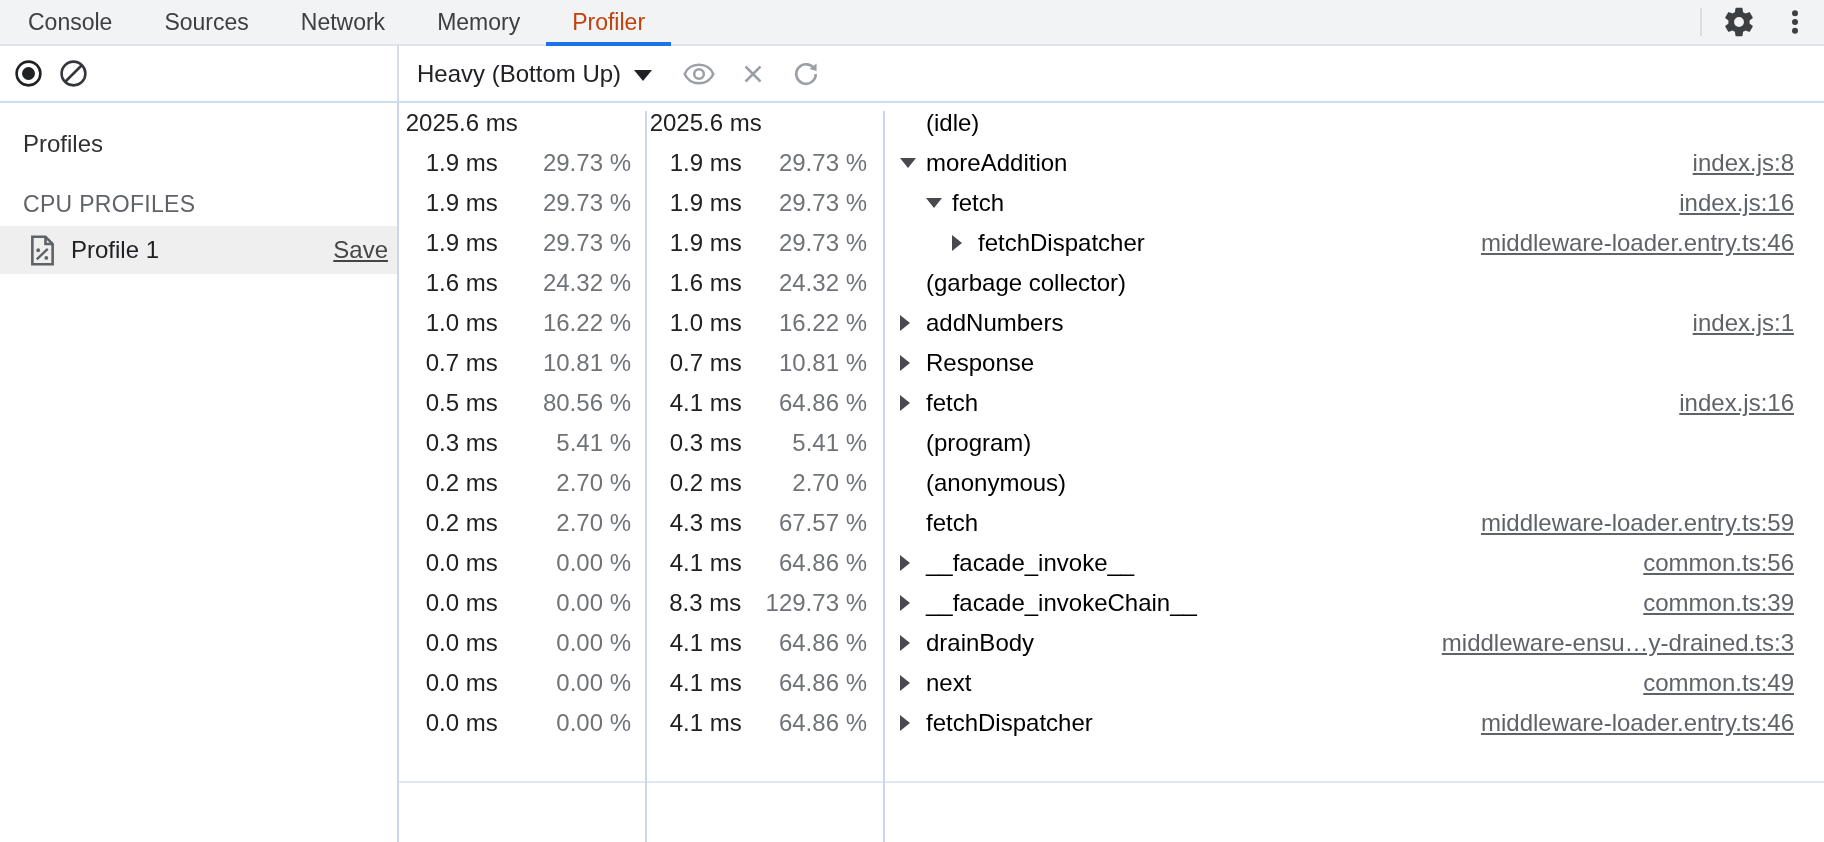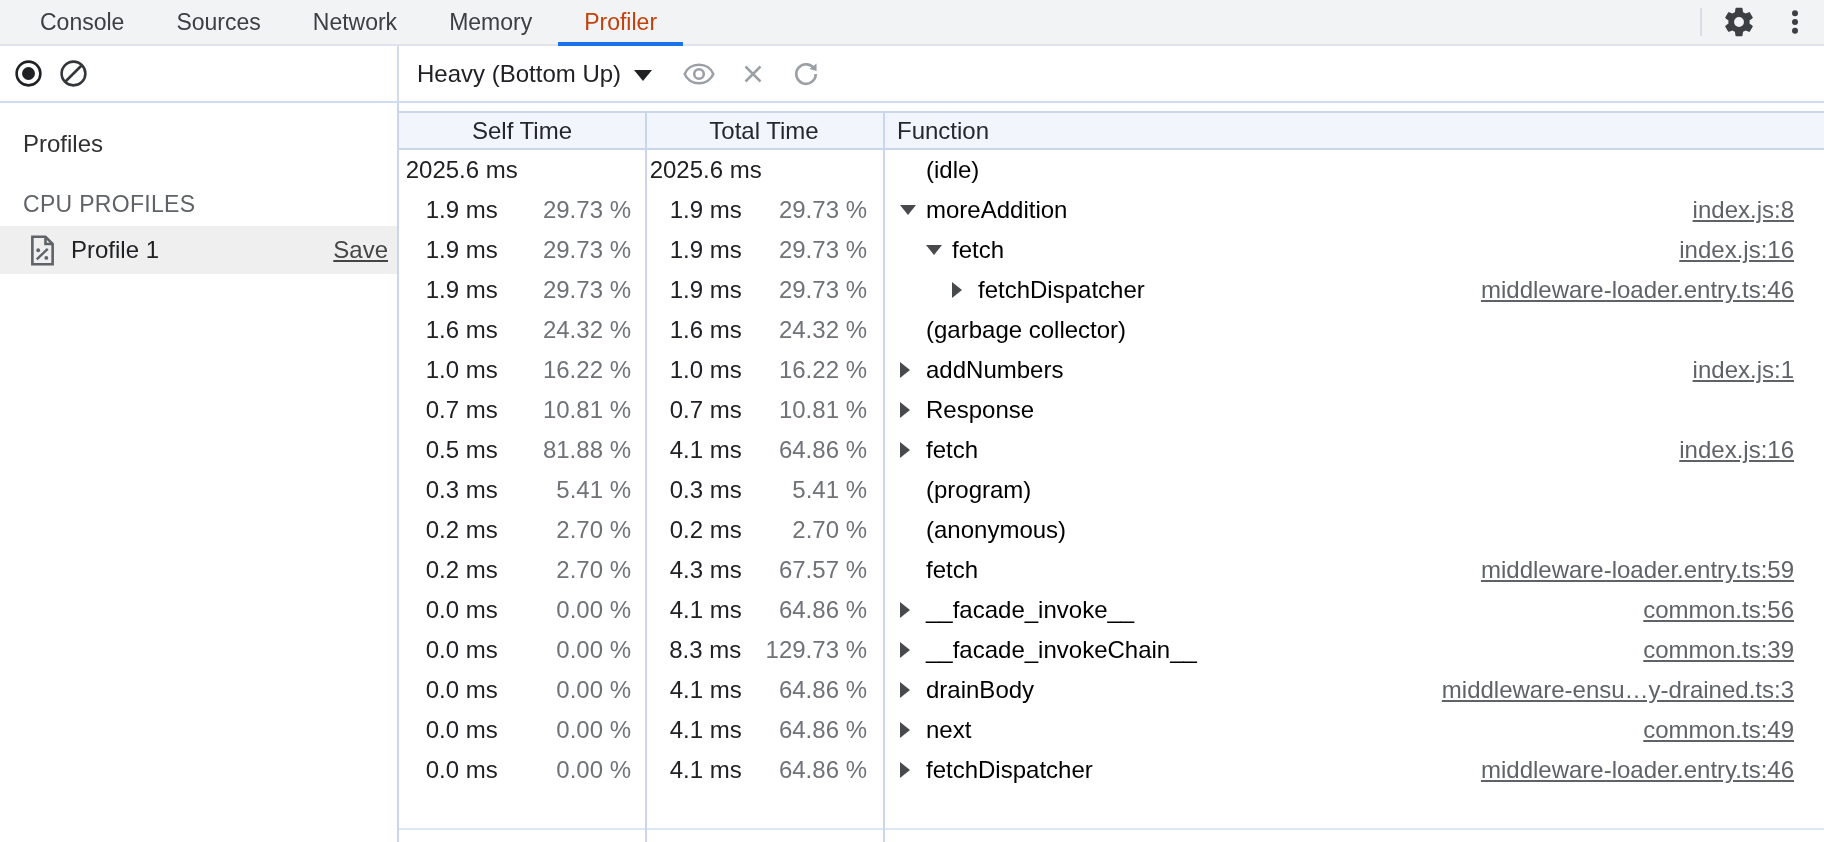--- a/index.html
+++ b/index.html
@@ -3,21 +3,21 @@
 <meta charset="utf-8">
 <style>
   * { box-sizing: border-box; margin: 0; padding: 0; }
   html,body { width:1824px; height:842px; overflow:hidden; background:#fff;
               font-family:"Liberation Sans", sans-serif; }
   .app { width:1824px; height:842px; display:flex; flex-direction:column; }
 
   
   .tabbar { height:46px; background:#f1f3f4; border-bottom:2px solid #dee3ec;
             display:flex; align-items:stretch; }
-  .tabstrip { display:flex; padding-left:14px; }
+  .tabstrip { display:flex; padding-left:2px; }
   .tab { padding:0 26px; display:flex; align-items:center; font-size:23px;
          color:#3c4043; position:relative; cursor:default; white-space:nowrap; }
   .tab.active { color:#c2410c; }
   .tab.active::after { content:""; position:absolute; left:0; right:0; bottom:-2px;
                        height:4px; background:#1a73e8; }
   .tabbar-right { margin-left:auto; display:flex; align-items:center; padding-right:14px; }
   .vdiv { width:2px; height:28px; background:#d8dde6; margin-right:20px; }
   .ibtn { display:flex; align-items:center; justify-content:center; }
 
   
@@ -162,25 +162,20 @@
           </svg>
         </span>
         <span class="profile-name">Profile 1</span>
         <span class="save-link">Save</span>
       </div>
     </div>
 
     <div class="grid">
       <div class="gridline gl1"></div>
       <div class="gridline gl2"></div>
-      <div class="grid-header">
-        <div class="hcell h-self">Self Time</div>
-        <div class="hcell h-total">Total Time</div>
-        <div class="hcell h-fn">Function</div>
-      </div>
       <div>
           <div class="grow">
             <div class="cell self">
               <span class="ms">2025.6 ms</span>
               <span class="pct"></span>
             </div>
             <div class="cell total">
               <span class="ms">2025.6 ms</span>
               <span class="pct"></span>
             </div>
@@ -283,21 +278,21 @@
             <div class="cell fn">
               <span class="arr" style="margin-left: 17px;">
                 <span class="tri-right"></span>
               </span>
               <span class="fname">Response</span>
             </div>
           </div>
           <div class="grow">
             <div class="cell self">
               <span class="ms">0.5 ms</span>
-              <span class="pct">81.88 %</span>
+              <span class="pct">80.56 %</span>
             </div>
             <div class="cell total">
               <span class="ms">4.1 ms</span>
               <span class="pct">64.86 %</span>
             </div>
             <div class="cell fn">
               <span class="arr" style="margin-left: 17px;">
                 <span class="tri-right"></span>
               </span>
               <span class="fname">fetch</span>

